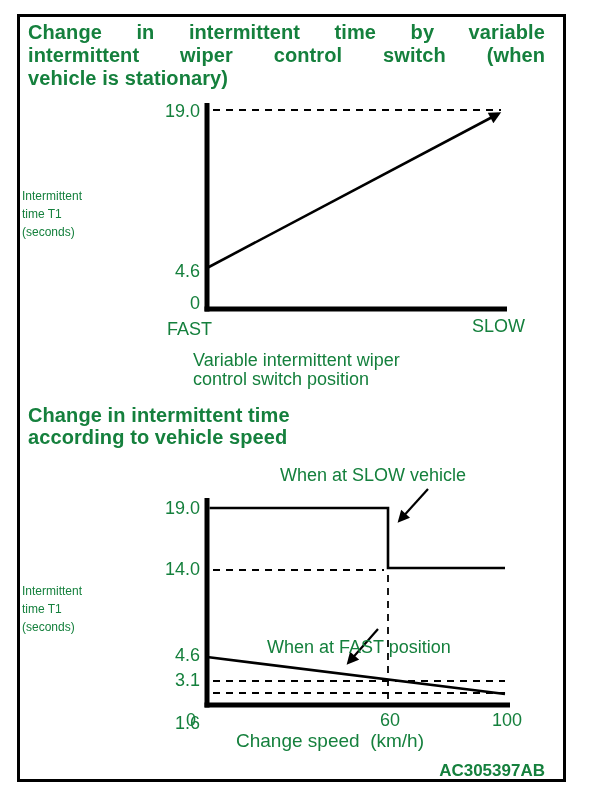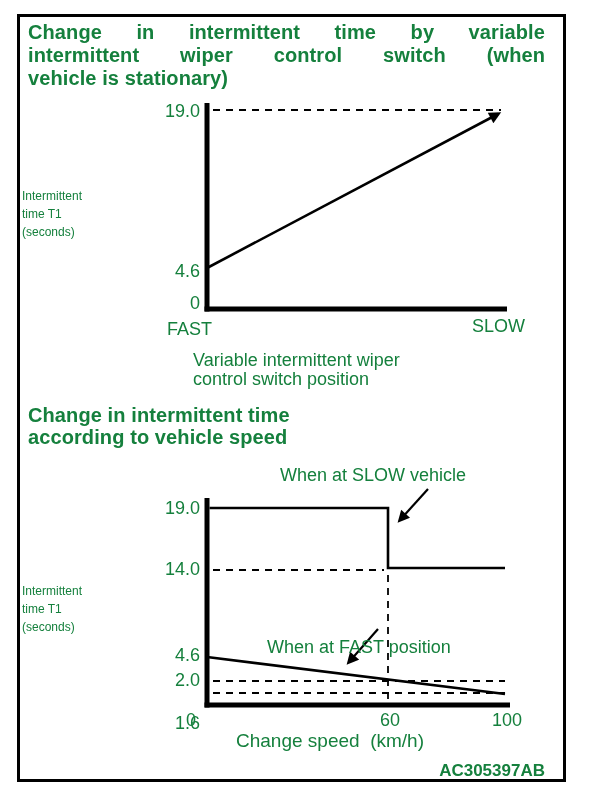--- a/index.html
+++ b/index.html
@@ -76,21 +76,21 @@
 according to vehicle speed</div>
 
   <div class="txt lbl" style="left:280px;top:466px;">When at SLOW vehicle</div>
   <div class="txt lbl" style="left:267px;top:606px;margin-top:32px;">When at FAST position</div>
   <div class="txt ylbl pre" style="left:22px;top:582px;">Intermittent
 time T1
 (seconds)</div>
   <div class="txt tick" style="left:140px;top:499px;">19.0</div>
   <div class="txt tick" style="left:140px;top:560px;">14.0</div>
   <div class="txt tick" style="left:140px;top:646px;">4.6</div>
-  <div class="txt tick" style="left:140px;top:671px;">2.0</div>
+  <div class="txt tick" style="left:140px;top:671px;">3.1</div>
   <div class="txt tick" style="left:140px;top:686px;margin-top:28px;">1.6</div>
   <div class="txt xtick" style="left:176px;top:711px;width:30px;">0</div>
   <div class="txt xtick" style="left:375px;top:711px;width:30px;">60</div>
   <div class="txt xtick" style="left:485px;top:711px;width:44px;">100</div>
   <div class="txt prekeep" style="left:236px;top:730px;font-size:19px;">Change speed  (km/h)</div>
 
   <div class="txt bold" style="left:399px;top:761px;width:146px;text-align:right;font-size:17px;">AC305397AB</div>
 </div>
 
 </body></html>

